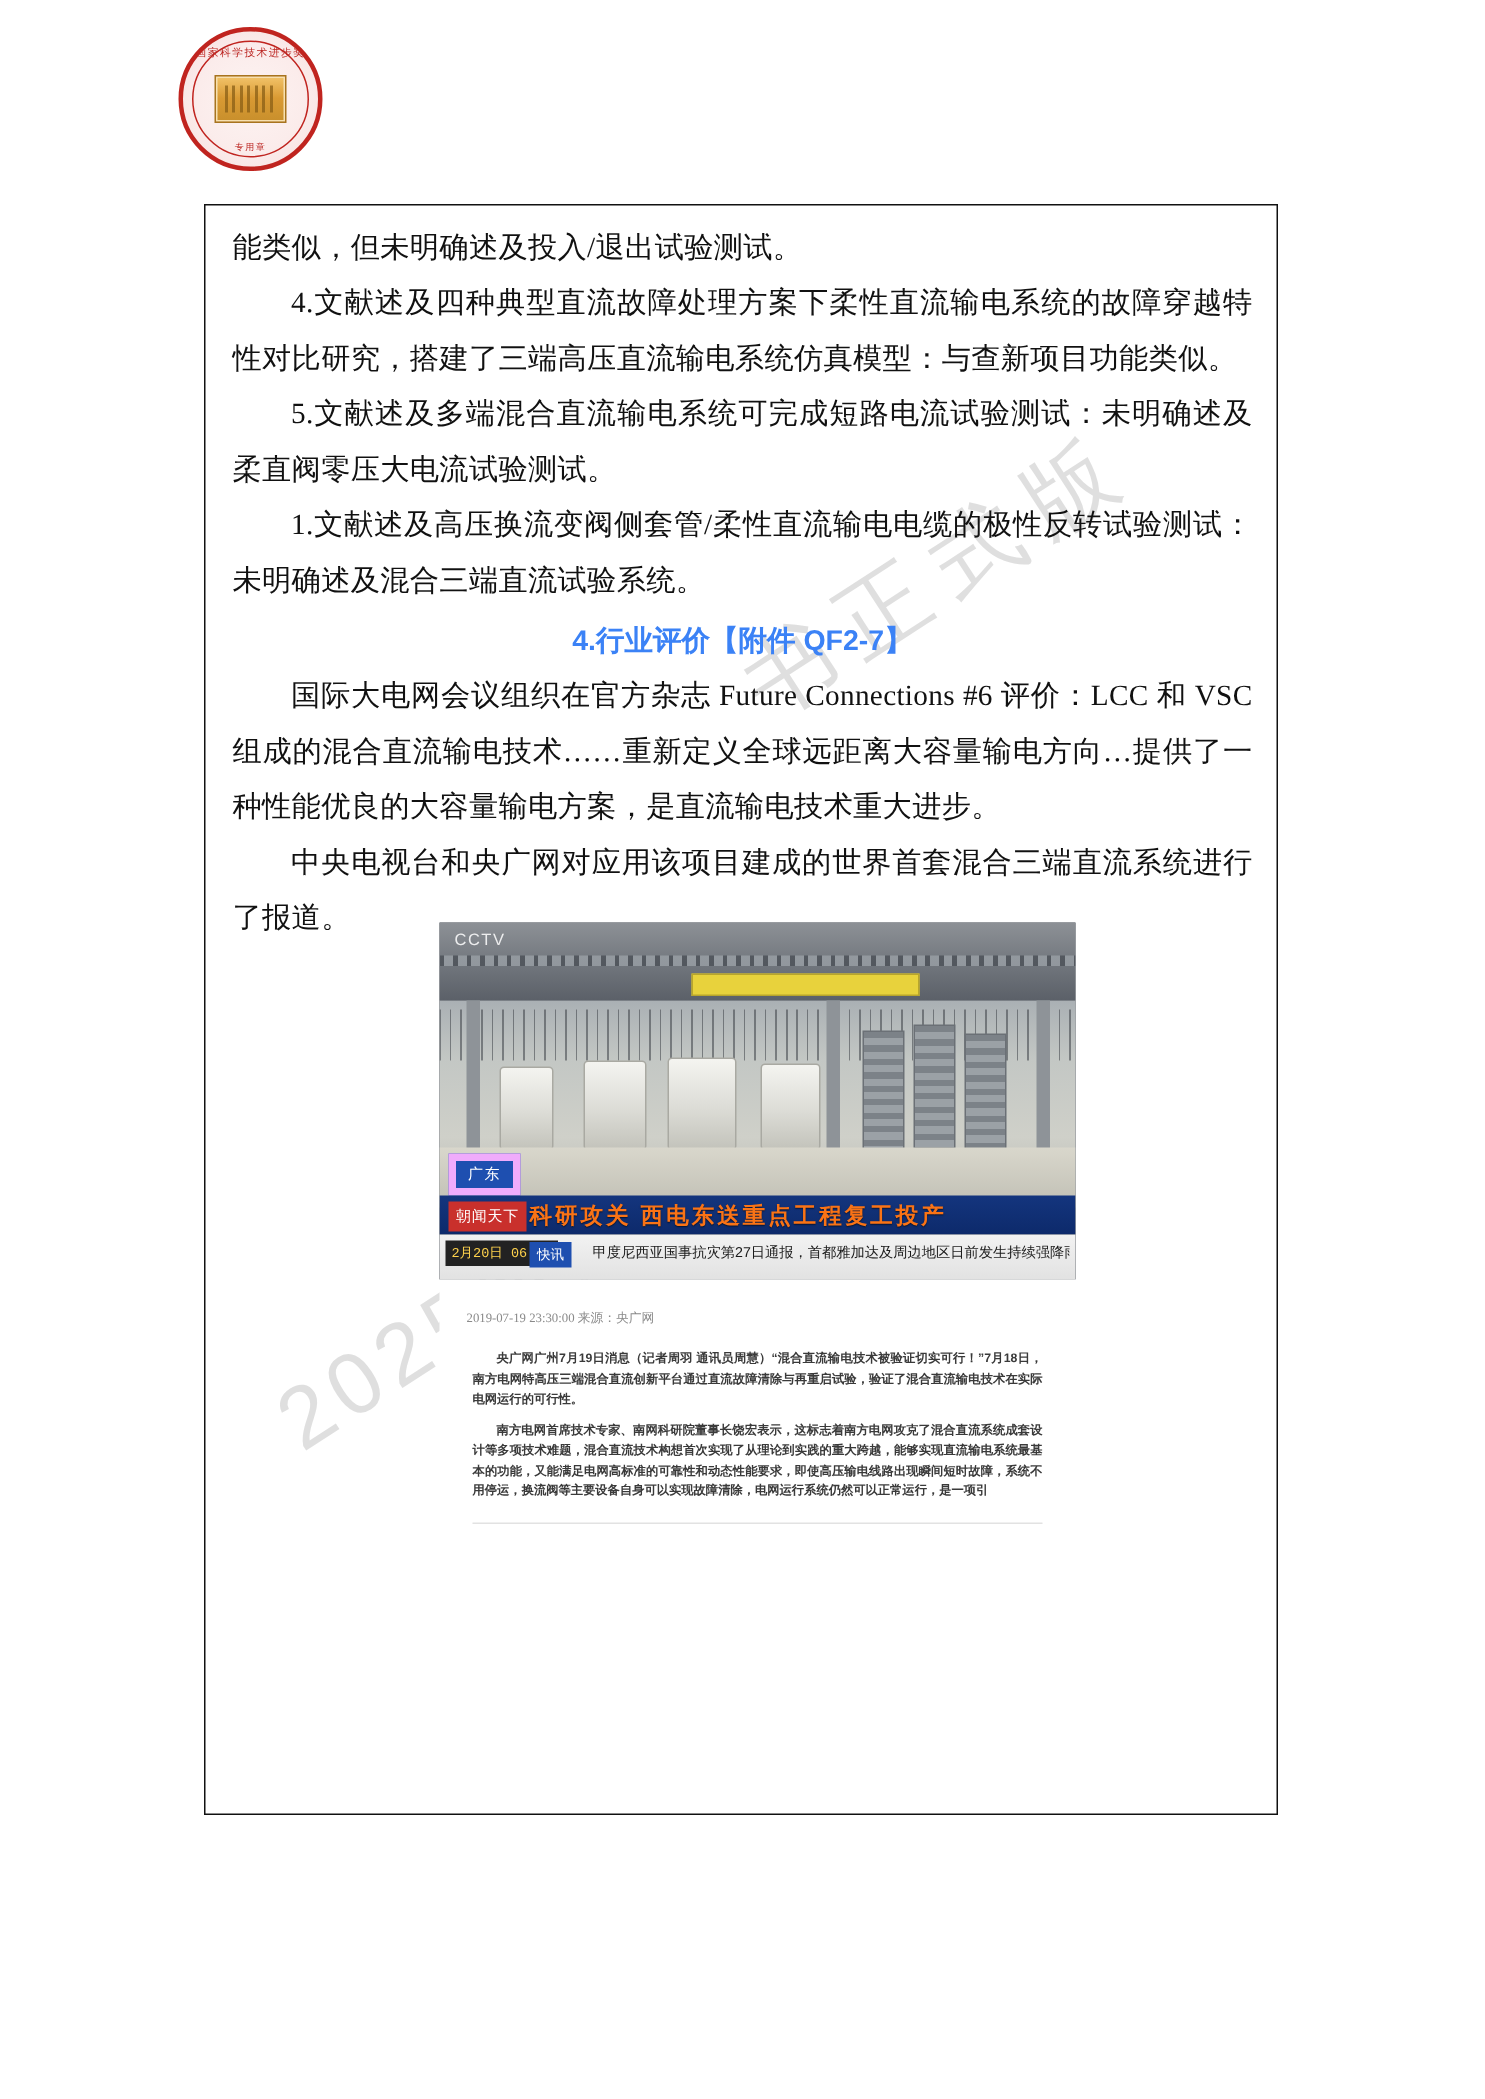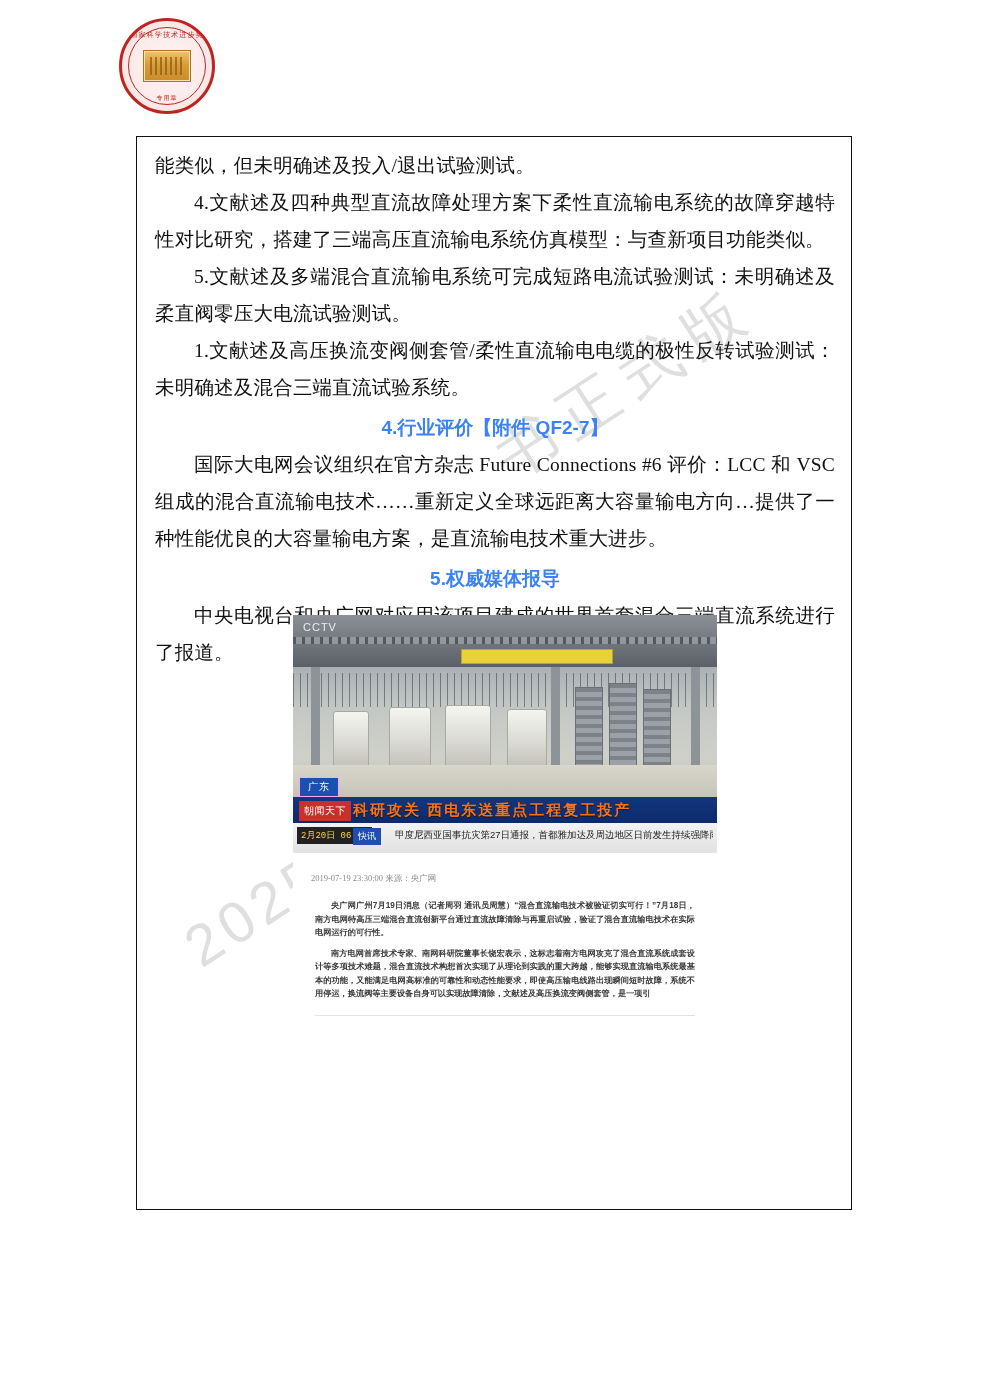--- a/index.html
+++ b/index.html
@@ -216,21 +216,21 @@
   }
   #tv .lower-third {
     position: absolute; left: 0; bottom: 30px; width: 100%; height: 26px;
     background: linear-gradient(180deg, #14357e 0%, #0d2a6b 100%);
   }
   #tv .lt-region {
     position: absolute; left: 6px; bottom: 56px;
     background: #1e4fb0; color: #fff;
     font-family: "Liberation Sans", sans-serif;
     font-size: 10px; padding: 2px 8px; letter-spacing: 1px;
-    border: 1px solid #f0abfc;
+    border: 5px solid #f0abfc;
   }
   #tv .lt-badge {
     position: absolute; left: 6px; bottom: 32px;
     background: #c9302c; color: #fff;
     font-family: "Liberation Sans", sans-serif;
     font-size: 10px; padding: 3px 5px; letter-spacing: 0.5px;
   }
   #tv .lt-title {
     position: absolute; left: 60px; bottom: 33px;
     color: #f97316; font-family: "Liberation Sans", sans-serif;
@@ -315,21 +315,20 @@
 
     <div class="content">
       <p class="body-line">能类似，但未明确述及投入/退出试验测试。</p>
       <p class="body-line indent">4.文献述及四种典型直流故障处理方案下柔性直流输电系统的故障穿越特性对比研究，搭建了三端高压直流输电系统仿真模型：与查新项目功能类似。</p>
       <p class="body-line indent">5.文献述及多端混合直流输电系统可完成短路电流试验测试：未明确述及柔直阀零压大电流试验测试。</p>
       <p class="body-line indent">1.文献述及高压换流变阀侧套管/柔性直流输电电缆的极性反转试验测试：未明确述及混合三端直流试验系统。</p>
 
       <h3 class="head">4.行业评价【附件 QF2-7】</h3>
       <p class="body-line indent">国际大电网会议组织在官方杂志 Future Connections #6 评价：LCC 和 VSC 组成的混合直流输电技术……重新定义全球远距离大容量输电方向…提供了一种性能优良的大容量输电方案，是直流输电技术重大进步。</p>
 
-      <h3 class="head">5.权威媒体报导</h3>
       <p class="body-line indent">中央电视台和央广网对应用该项目建成的世界首套混合三端直流系统进行了报道。</p>
     </div>
 
     <div id="media">
 
       <div id="tv">
         <div class="ceiling"></div>
         <div class="truss"></div>
         <div class="crane"></div>
         <div class="hall"></div>
@@ -355,20 +354,20 @@
           <div class="ticker-clock">2月20日 06:18</div>
           <div class="ticker-tag">快讯</div>
           <div class="ticker-text">甲度尼西亚国事抗灾第27日通报，首都雅加达及周边地区日前发生持续强降雨</div>
         </div>
       </div>
 
       <div id="article">
         <div class="a-meta">2019-07-19 23:30:00  来源：央广网</div>
         <div class="a-body">
           <p>央广网广州7月19日消息（记者周羽 通讯员周慧）“混合直流输电技术被验证切实可行！”7月18日，南方电网特高压三端混合直流创新平台通过直流故障清除与再重启试验，验证了混合直流输电技术在实际电网运行的可行性。</p>
-          <p>南方电网首席技术专家、南网科研院董事长饶宏表示，这标志着南方电网攻克了混合直流系统成套设计等多项技术难题，混合直流技术构想首次实现了从理论到实践的重大跨越，能够实现直流输电系统最基本的功能，又能满足电网高标准的可靠性和动态性能要求，即使高压输电线路出现瞬间短时故障，系统不用停运，换流阀等主要设备自身可以实现故障清除，文献述及高压换流变阀侧套管，是一项引</p>
+          <p>南方电网首席技术专家、南网科研院董事长饶宏表示，这标志着南方电网攻克了混合直流系统成套设计等多项技术难题，混合直流技术构想首次实现了从理论到实践的重大跨越，能够实现直流输电系统最基本的功能，又能满足电网高标准的可靠性和动态性能要求，即使高压输电线路出现瞬间短时故障，系统不用停运，换流阀等主要设备自身可以实现故障清除，电网运行系统仍然可以正常运行，是一项引</p>
         </div>
         <div class="a-rule"></div>
       </div>
 
     </div>
   </div>
 </div>
 
 </body></html>

